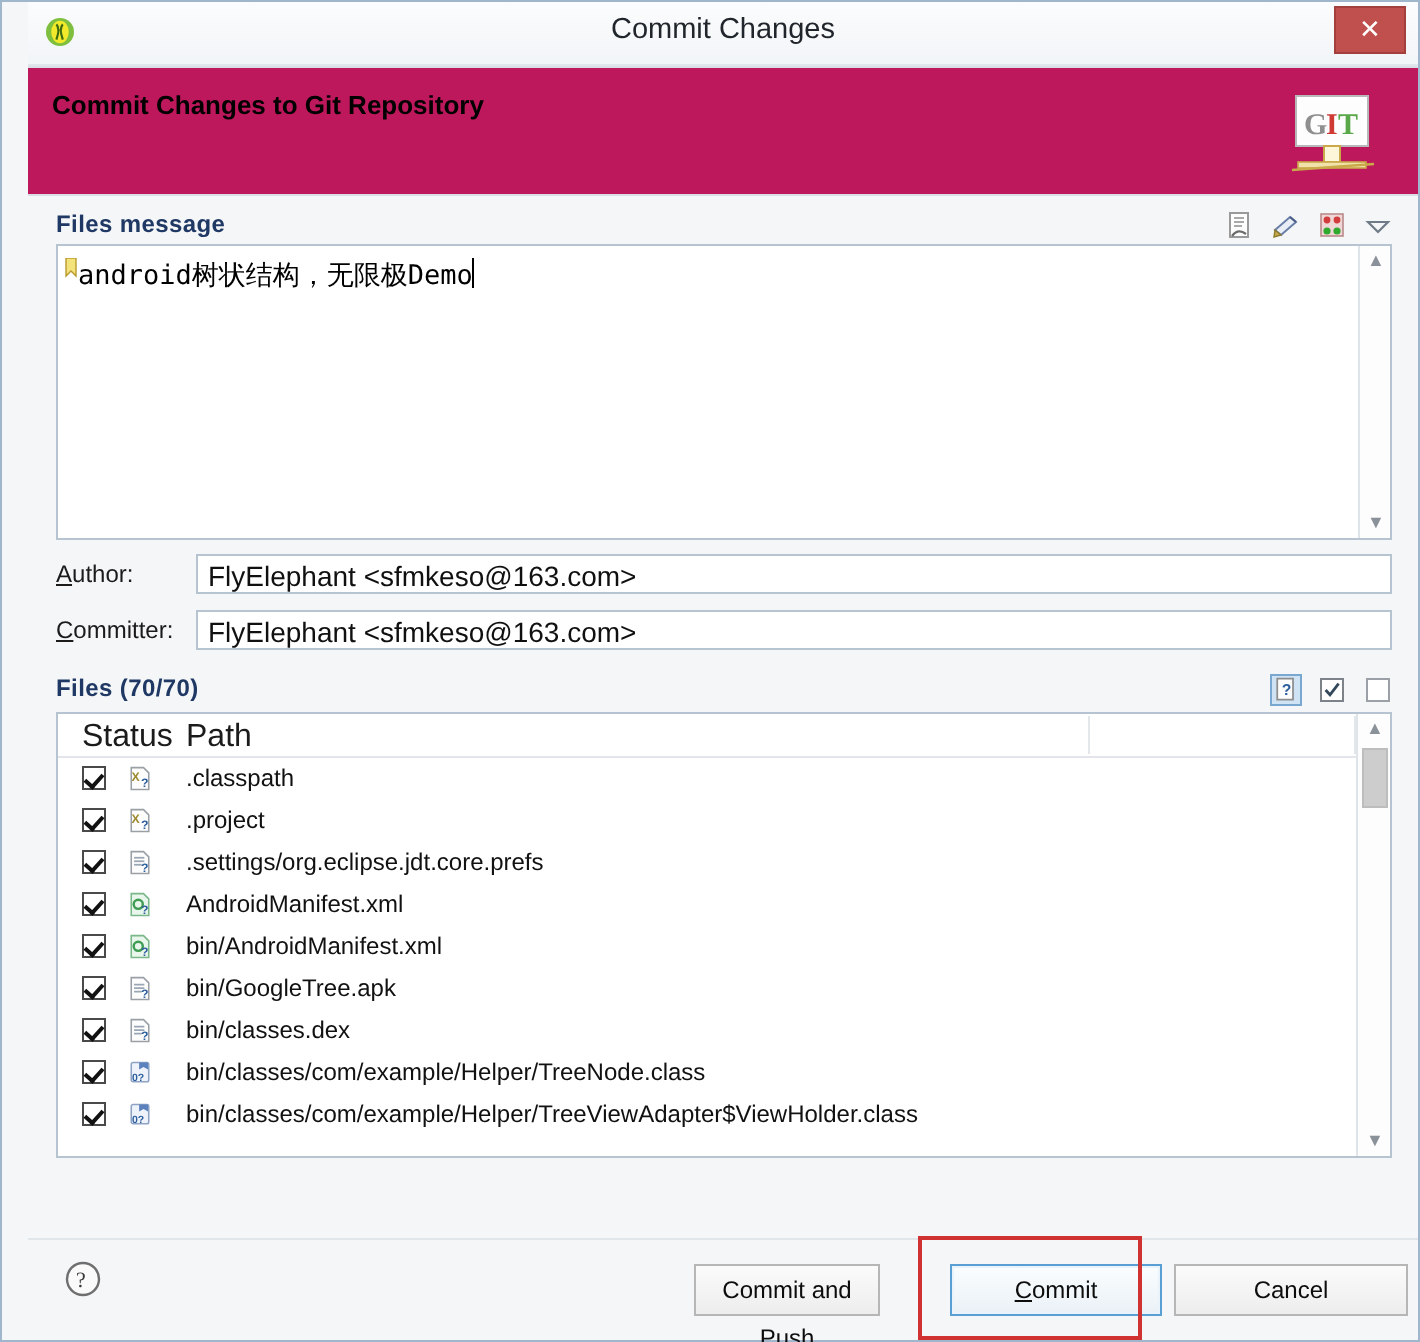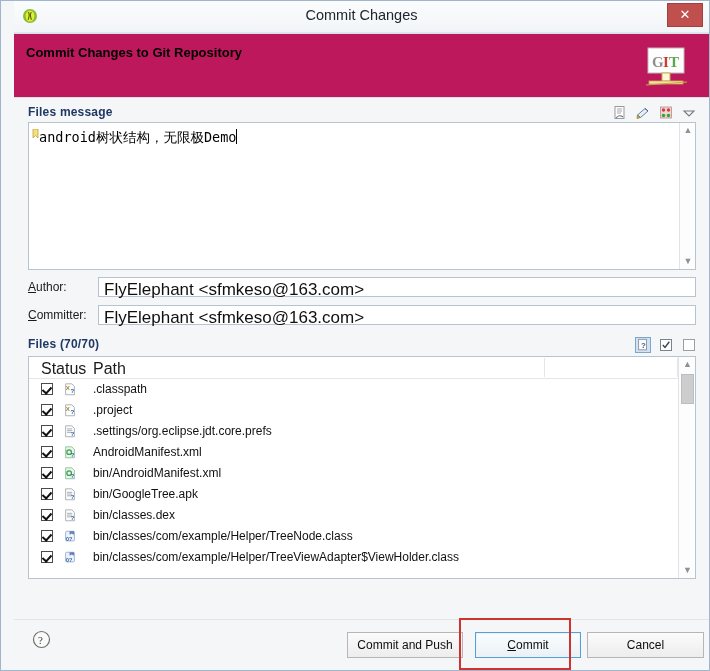--- a/index.html
+++ b/index.html
@@ -184,21 +184,21 @@
     font-size: 12px;
     color: #1b1b1b;
   }
   .field-label .mnem { text-decoration: underline; }
   .field-input {
     position: absolute;
     background: #fff;
     border: 1px solid #b5c4d0;
     box-sizing: border-box;
     height: 20px;
-    font-size: 17px;
+    font-size: 14px;
     padding: 2px 0 0 5px;
     color: #101010;
     font-family: "Liberation Sans", sans-serif;
     cursor: text;
   }
 
   
   .filebox {
     position: absolute;
     left: 14px;
@@ -526,19 +526,19 @@
 
   </div>
 
   <div class="bottom">
     <span class="help-icon">
       <svg width="19" height="19" viewBox="0 0 19 19">
         <circle cx="9.5" cy="9.5" r="8" fill="#fafafa" stroke="#6f6f6f" stroke-width="1.2"></circle>
         <text x="6" y="13.5" font-family="Liberation Serif, serif" font-size="11" fill="#3a3a3a">?</text>
       </svg>
     </span>
-    <div class="btn" style="left:333px; width:116px;">Commit and Push</div>
+    <div class="btn" style="left:333px; width:93px;">Commit and Push</div>
     <div class="btn focused" style="left:461px; width:106px;"><span class="mnem">C</span><span>ommit</span></div>
     <div class="btn" style="left:573px; width:117px;">Cancel</div>
   </div>
 
   <div class="annot" style="left:458px; top:617px; width:112px; height:52px;"></div>
 </div>
 
 </body></html>

